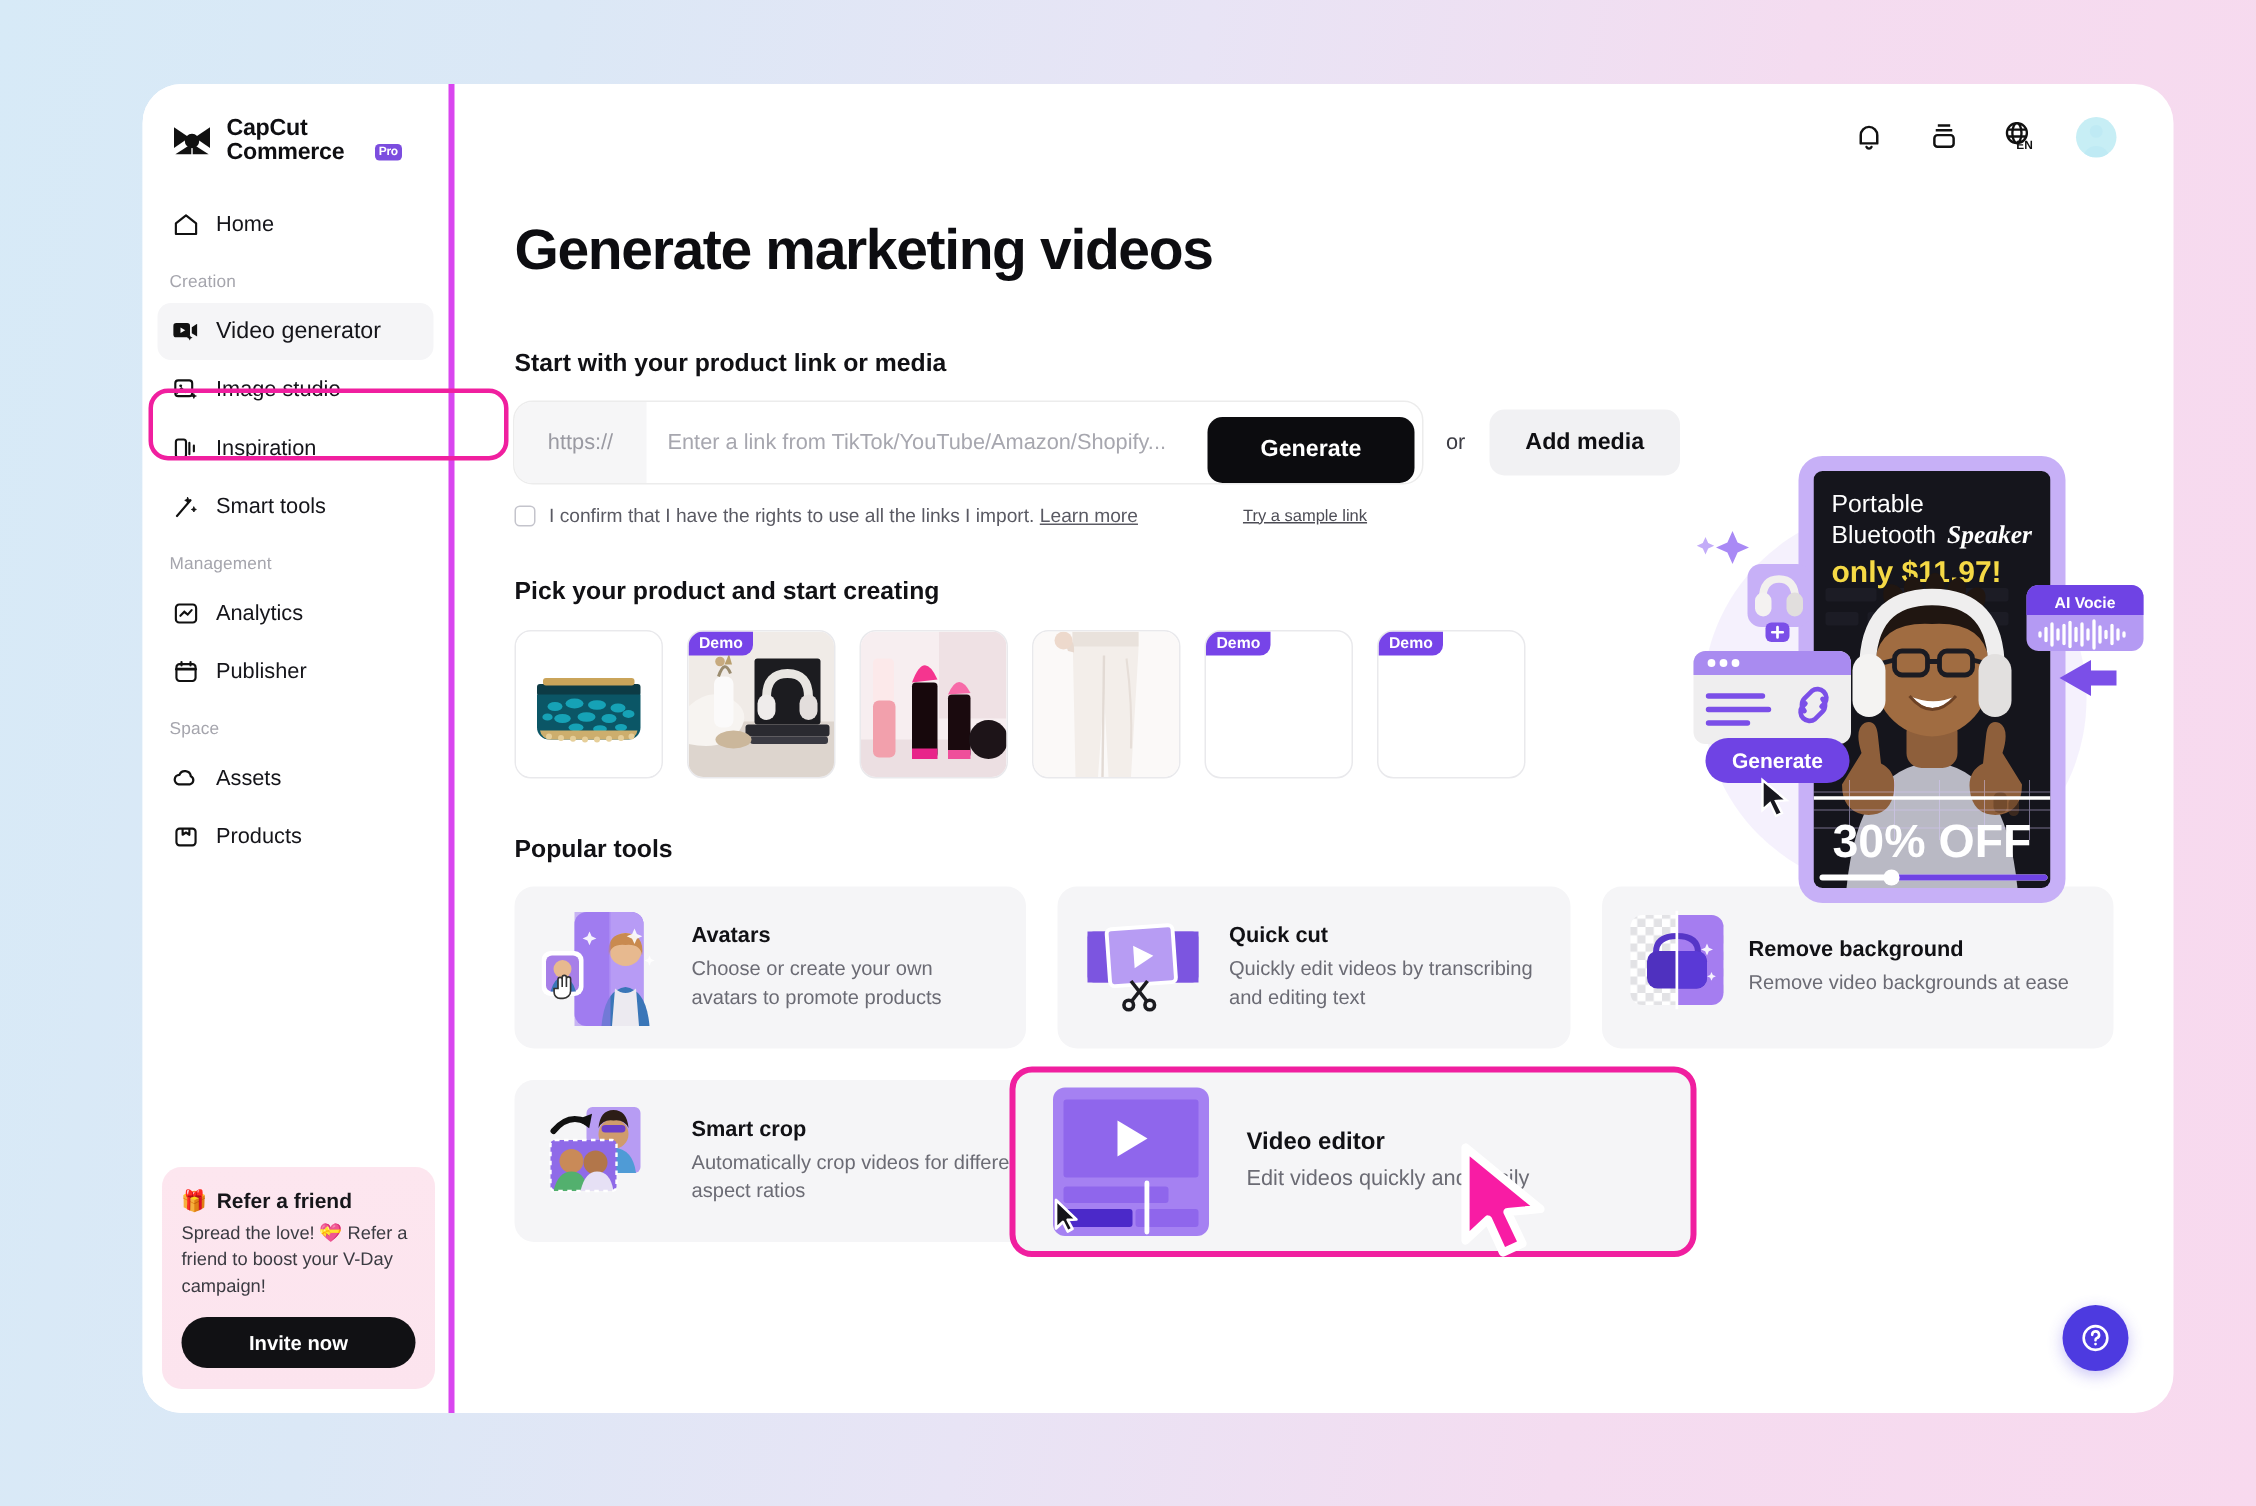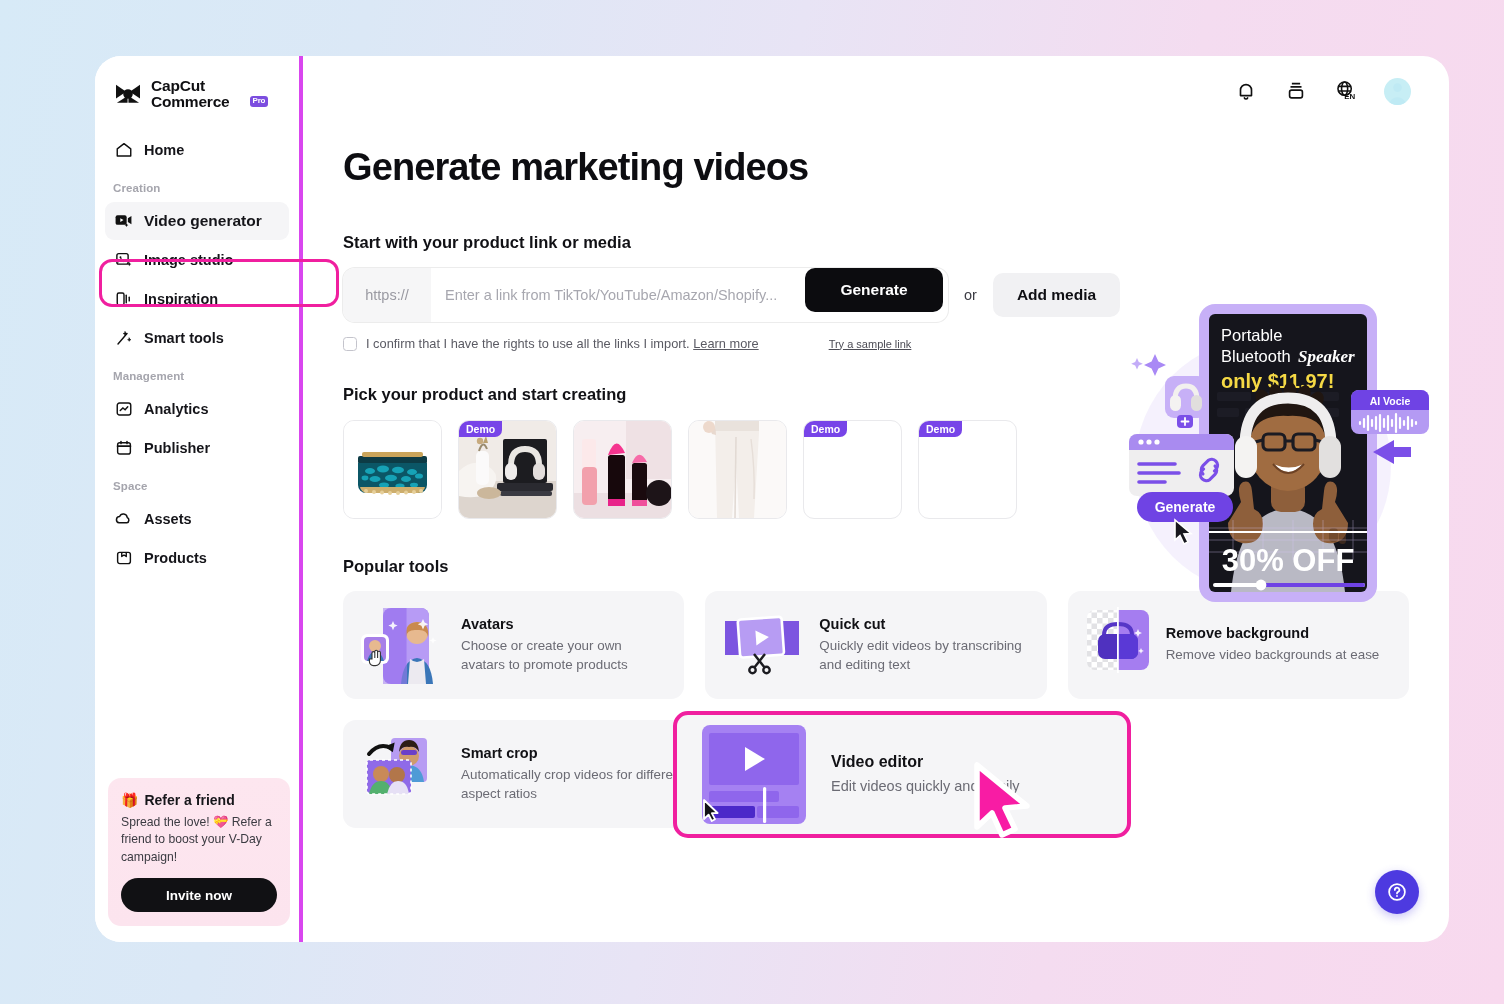--- a/index.html
+++ b/index.html
@@ -40,21 +40,21 @@
   .brand-logo { width: 30px; height: 24px; flex: 0 0 30px; }
   .brand-text { line-height: 1.05; }
   .brand-l1 { font-size: 15.5px; font-weight: bold; color: #0f0f12; letter-spacing: -0.2px; }
   .brand-l2 { font-size: 15.5px; font-weight: bold; color: #0f0f12; letter-spacing: -0.2px; display: flex; align-items: center; gap: 20px; }
   .pro-badge {
     background: #7c4ddf; color: #fff; font-size: 8px; font-weight: bold;
     border-radius: 3px; padding: 1px 3px 1px 3px; line-height: 1.1;
     position: relative; top: -1px;
   }
 
-  .nav { margin-top: 20px; font-weight: bold; }
+  .nav { margin-top: 20px; }
   .nav-group-label {
     font-size: 11.5px; color: #a5a5ad; padding: 12px 0 7px 18px; letter-spacing: 0.1px;
   }
   .nav-item {
     display: flex; align-items: center; gap: 11px;
     height: 38px; margin: 1px 10px; padding: 0 9px;
     border-radius: 9px; cursor: pointer;
     font-size: 14.5px; color: #15151a;
   }
   .nav-item .ico { width: 19px; height: 19px; flex: 0 0 19px; display:flex; align-items:center; justify-content:center; }
@@ -97,21 +97,21 @@
   .content { padding: 0 40px 0 40px; position: relative; }
   h1.page-title {
     font-size: 38px; font-weight: bold; color: #0d0d11;
     letter-spacing: -0.9px; margin-top: 20px;
   }
   .section-sub { font-size: 16.5px; font-weight: bold; color: #111115; margin-top: 44px; }
 
   
   .link-row { display: flex; align-items: center; gap: 16px; margin-top: 16px; }
   .link-box {
-    display: flex; align-items: flex-start;
+    display: flex; align-items: flex-end;
     width: 605px; height: 54px;
     background: #ffffff; border-radius: 12px;
     box-shadow: 0 0 0 1px #ececec;
     overflow: hidden;
   }
   .https-chip {
     width: 88px; height: 54px; background: #f6f6f7;
     display: flex; align-items: center; justify-content: center;
     font-size: 14.5px; color: #9a9aa2;
   }

